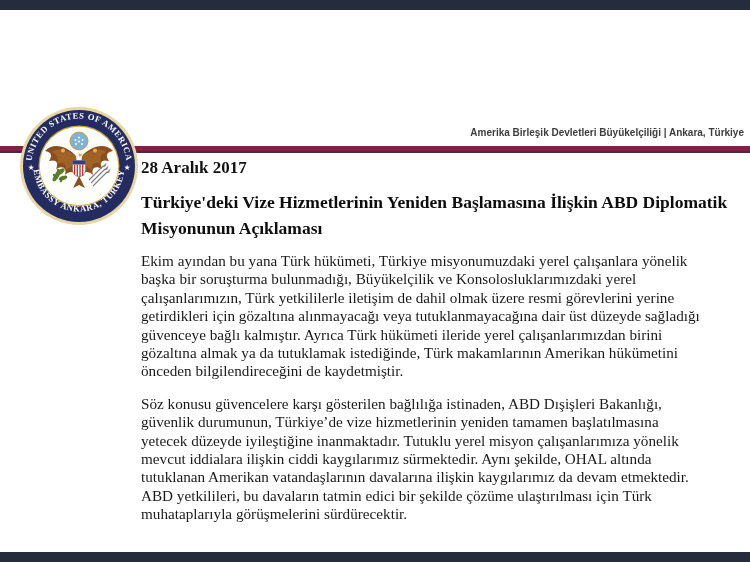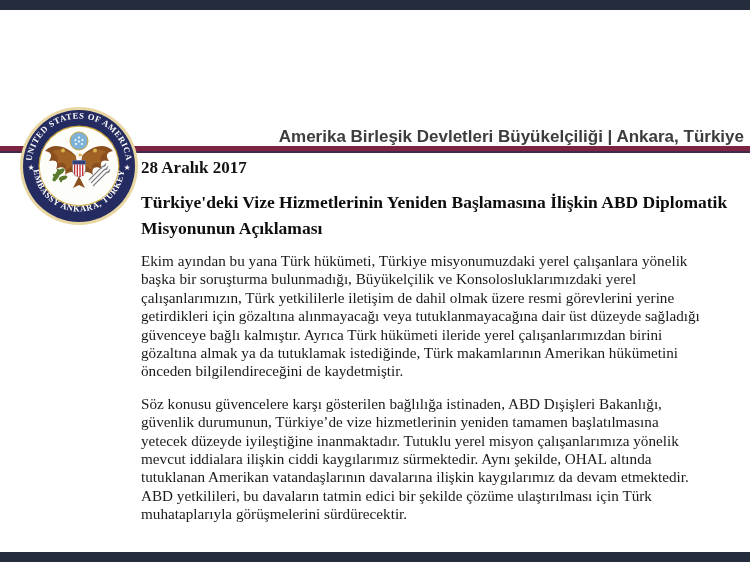--- a/index.html
+++ b/index.html
@@ -20,21 +20,21 @@
   }
   #bar-top { top: 0; }
   #bar-bottom { top: 552px; }
 
   #site-header {
     position: absolute;
     top: 127px;
     right: 6px;
     font-family: "Liberation Sans", sans-serif;
     font-weight: bold;
-    font-size: 17px;
+    font-size: 10px;
     color: #3d3d3d;
     white-space: nowrap;
   }
   #rule-maroon {
     position: absolute;
     top: 146px; left: 0;
     width: 750px; height: 5px;
     background: #7c2440;
   }
   #rule-edge {

